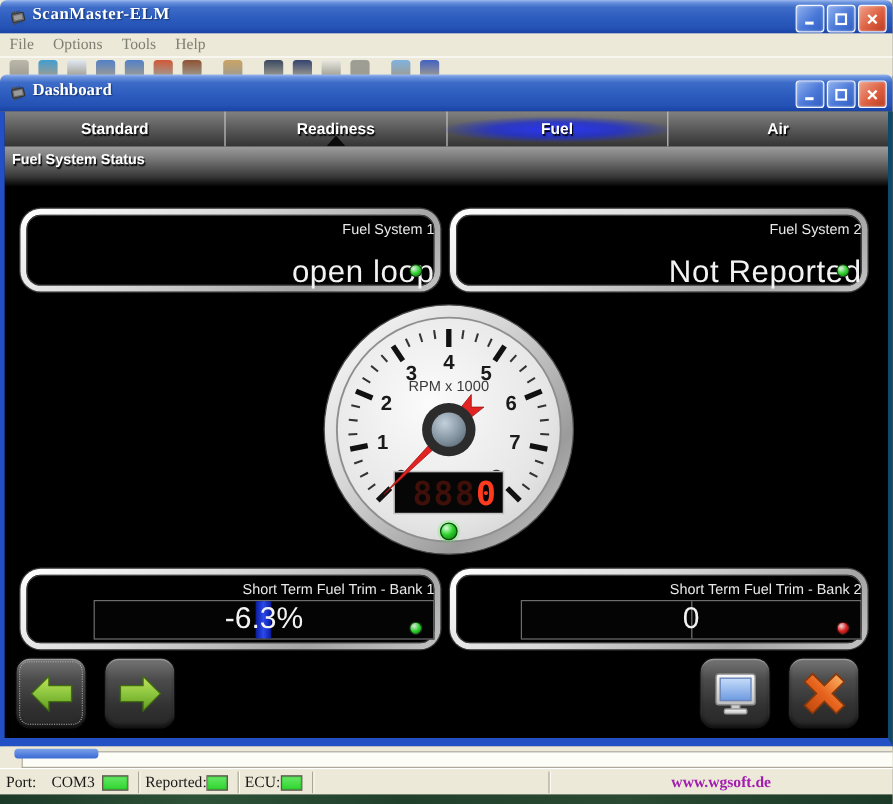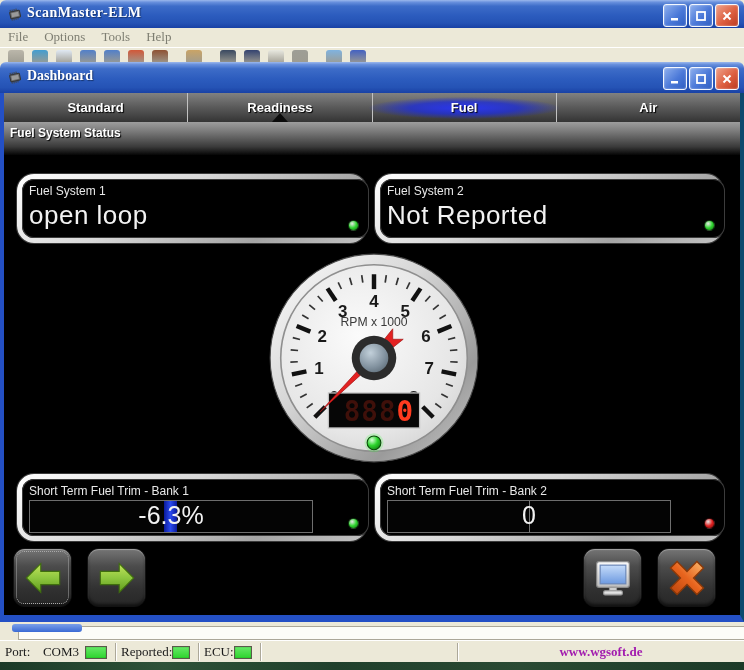--- a/index.html
+++ b/index.html
@@ -48,27 +48,27 @@
     background:linear-gradient(180deg,#9d9d9d 0%,#787878 30%,#3a3a3a 75%,#050505 100%);}
   .section-header span{display:block;padding:4px 0 0 6px;color:#fff;font:bold 12px "Liberation Sans",sans-serif;text-shadow:1px 1px 1px #000;}
 
   .dash-content{position:absolute;left:0;top:62px;width:736px;height:460px;background:#000;}
 
   
   .panel{position:absolute;border-radius:17px;padding:5px;
     background:linear-gradient(150deg,#ffffff 0%,#d9d9d9 40%,#a5a5a5 75%,#c2c2c2 100%);
     box-shadow:0 0 0 1px #3a3a3a,2px 3px 7px rgba(0,0,0,.7);}
   .panel-inner{position:relative;width:100%;height:100%;border-radius:12px;background:#000;
-    box-shadow:inset 0 0 0 1px #3c3c3c;display:flex;flex-direction:column;align-items:flex-start;padding-left:7px;}
+    box-shadow:inset 0 0 0 1px #3c3c3c;display:flex;flex-direction:column;align-items:flex-end;}
   .panel-fs1{left:13px;top:19px;width:340px;height:59px;}
   .panel-fs2{left:371px;top:19px;width:338px;height:59px;}
   .panel-b1{left:13px;top:319px;width:340px;height:57px;}
   .panel-b2{left:371px;top:319px;width:338px;height:57px;}
   .panel-label{margin-top:5px;color:#e8e8e8;font:12px "Liberation Sans",sans-serif;}
-  .panel-value{margin-top:2px;color:#f2f2f2;font:26px "Liberation Sans",sans-serif;letter-spacing:.5px;}
+  .panel-value{margin-top:13px;color:#f2f2f2;font:26px "Liberation Sans",sans-serif;letter-spacing:.5px;}
   .led{position:absolute;right:10px;bottom:7px;width:9px;height:9px;border-radius:50%;border:1px solid rgba(0,0,0,.65);}
   .value-box{position:relative;margin-top:2px;width:282px;height:31px;border:1px solid #6e6e6e;background:#040404;}
   .center-line{position:absolute;left:50%;top:0;bottom:0;width:1px;background:#8a8a8a;opacity:.85;}
   .trim-bar{position:absolute;left:calc(50% - 7px);top:0;bottom:0;width:13px;
     background:linear-gradient(90deg,#0a1a9a 0%,#2a4aee 50%,#0a1a9a 100%);}
   .value-overlay{position:absolute;inset:0;text-align:center;line-height:30px;color:#f2f2f2;
     font:25px "Liberation Sans",sans-serif;z-index:2;}
 
   
   .gauge-wrap{position:absolute;left:264px;top:97px;width:212px;height:212px;}

